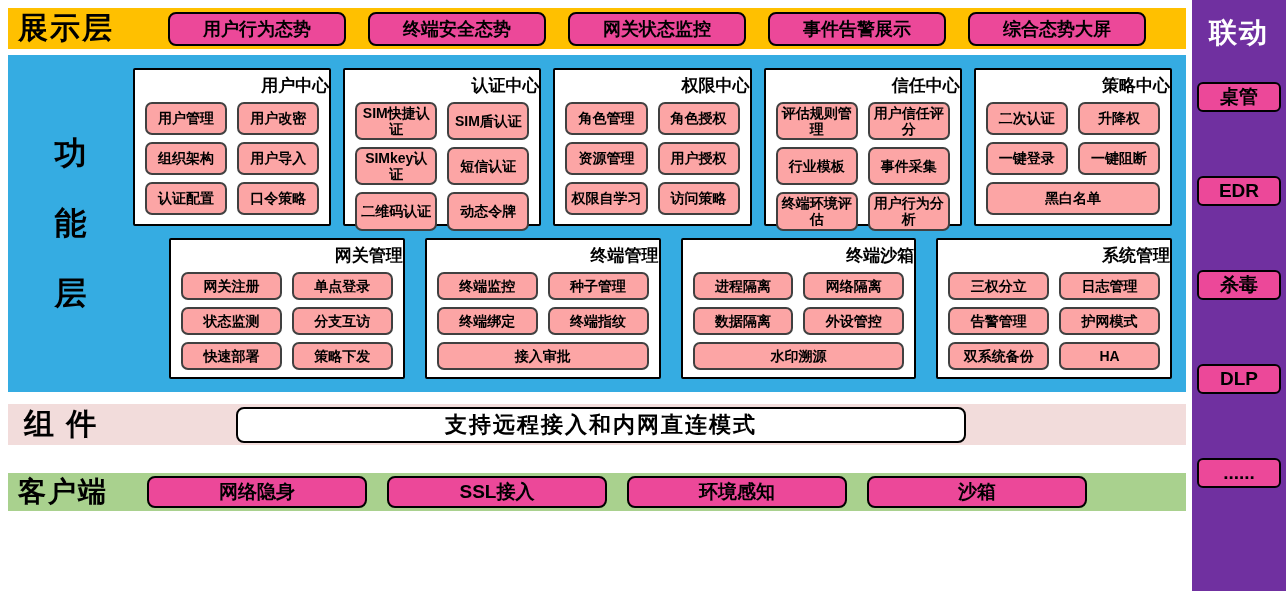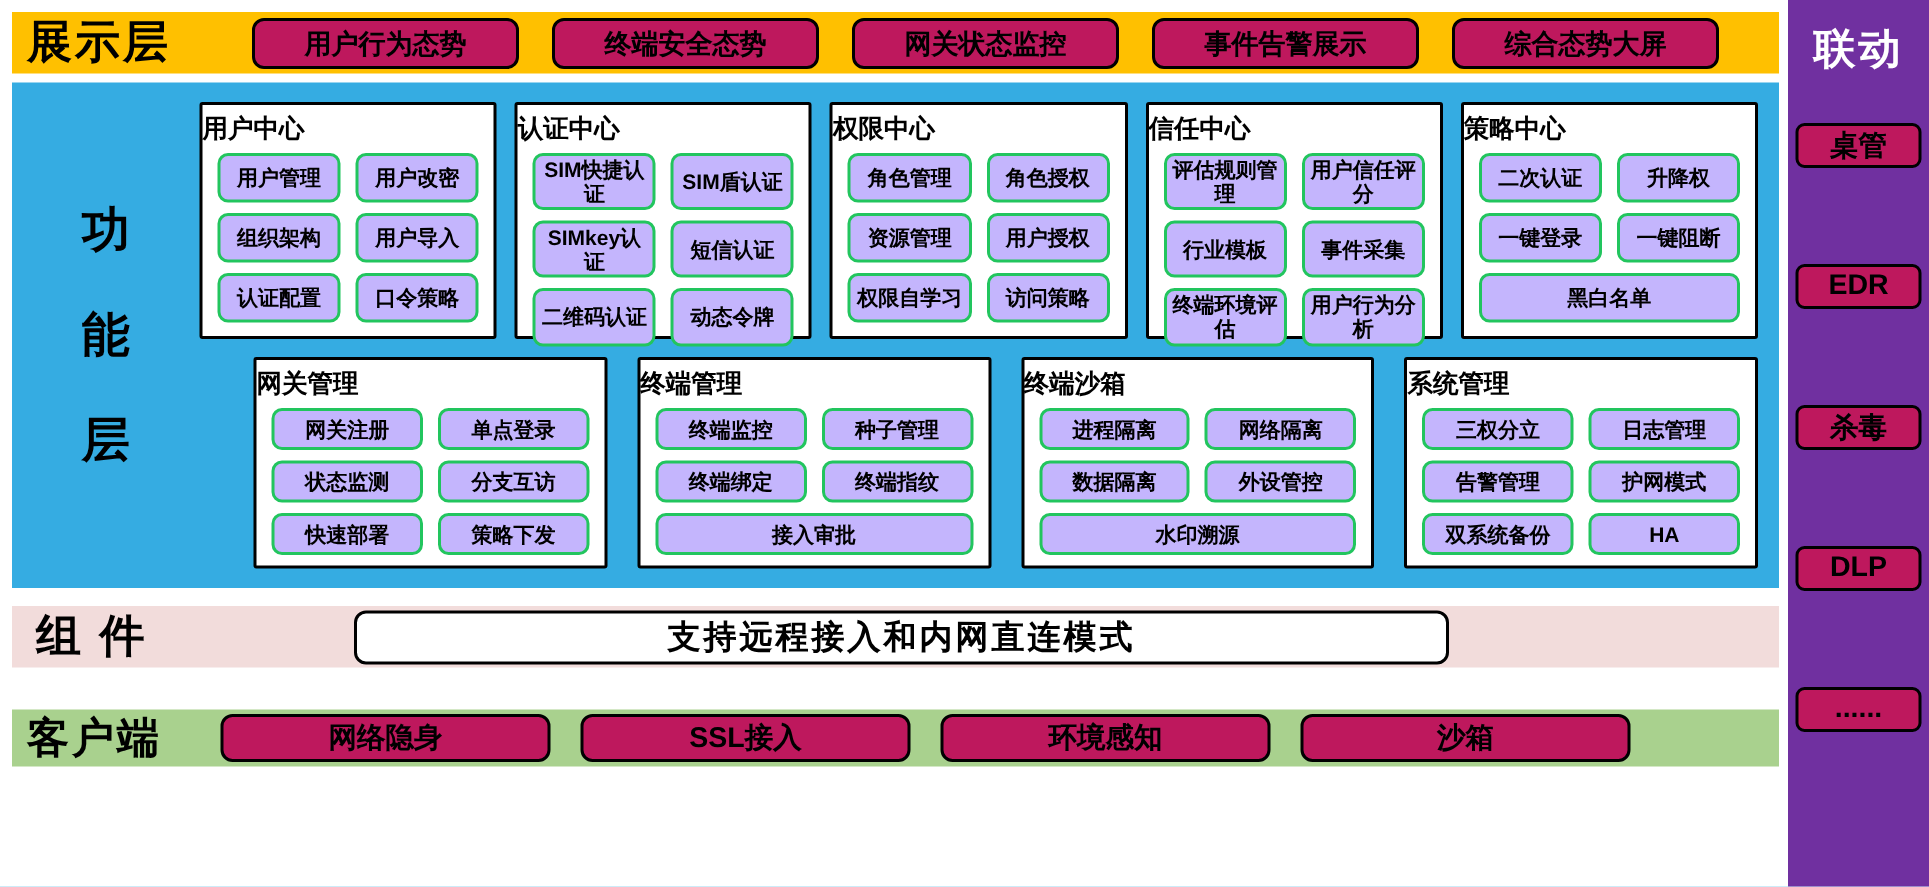--- a/index.html
+++ b/index.html
@@ -17,40 +17,40 @@
   .band-function { height: 348px; background: #35ACE2; margin-bottom: 12px; align-items: stretch; }
   .band-component { height: 76px; background: #F2DCDB; padding: 0 16px; margin-bottom: 28px; }
   .band-client { height: 50px; background: #A9D18E; padding: 0 10px; }
 
   .band-label { font-size: 30px; letter-spacing: 2px; white-space: nowrap; }
   .band-display .band-label { width: 120px; }
   .band-component .band-label { width: 130px; }
   .band-client .band-label { width: 117px; font-size: 28px; }
 
   
-  .pill { background: #be185d; border: 2px solid #000; border-radius: 8px;
+  .pill { background: #ec4899; border: 2px solid #000; border-radius: 8px;
     display: flex; align-items: center; justify-content: center; text-align: center; }
   .pill-row { display: flex; gap: 22px; margin-left: 30px; }
   .band-display .pill { width: 178px; height: 34px; font-size: 18px; font-weight: bold; }
   .client-row { gap: 20px; margin-left: 12px; }
   .band-client .pill { width: 220px; height: 32px; font-size: 19px; font-weight: bold; }
 
   
   .vlabel { width: 125px; display: flex; flex-direction: column; align-items: center;
     justify-content: center; gap: 26px; font-size: 32px; }
   .groups { flex: 1; display: flex; flex-direction: column; gap: 12px; padding: 13px 14px 13px 0; }
   .group-row { display: flex; }
   .group-row.r1 { gap: 12px; height: 158px; }
   .group-row.r2 { gap: 20px; height: 141px; padding-left: 36px; }
   .group-box { flex: 1; background: #fff; border: 2px solid #000; border-radius: 2px;
     display: flex; flex-direction: column; }
-  .group-title { text-align: left; font-size: 17px; padding: 4px 0 1px; }
+  .group-title { text-align: right; font-size: 17px; padding: 4px 0 1px; }
   .group-grid { flex: 1; display: grid; grid-template-columns: 1fr 1fr; grid-auto-rows: 1fr;
     gap: 7px 10px; padding: 4px 10px 9px; }
-  .btn { background: #c4b5fd; border: 2px solid #22c55e; border-radius: 7px;
+  .btn { background: #fca5a5; border: 2px solid #404040; border-radius: 7px;
     display: flex; align-items: center; justify-content: center; text-align: center;
     font-size: 14px; font-weight: bold; line-height: 1.15; padding: 1px 3px; min-height: 28px; }
   .span2 { grid-column: 1 / span 2; }
 
   
   .wide-pill { width: 730px; height: 36px; margin-left: 82px; font-size: 22px;
     background: #fff; border: 2px solid #000; border-radius: 8px;
     display: flex; align-items: center; justify-content: center; letter-spacing: 2px; }
 
   

